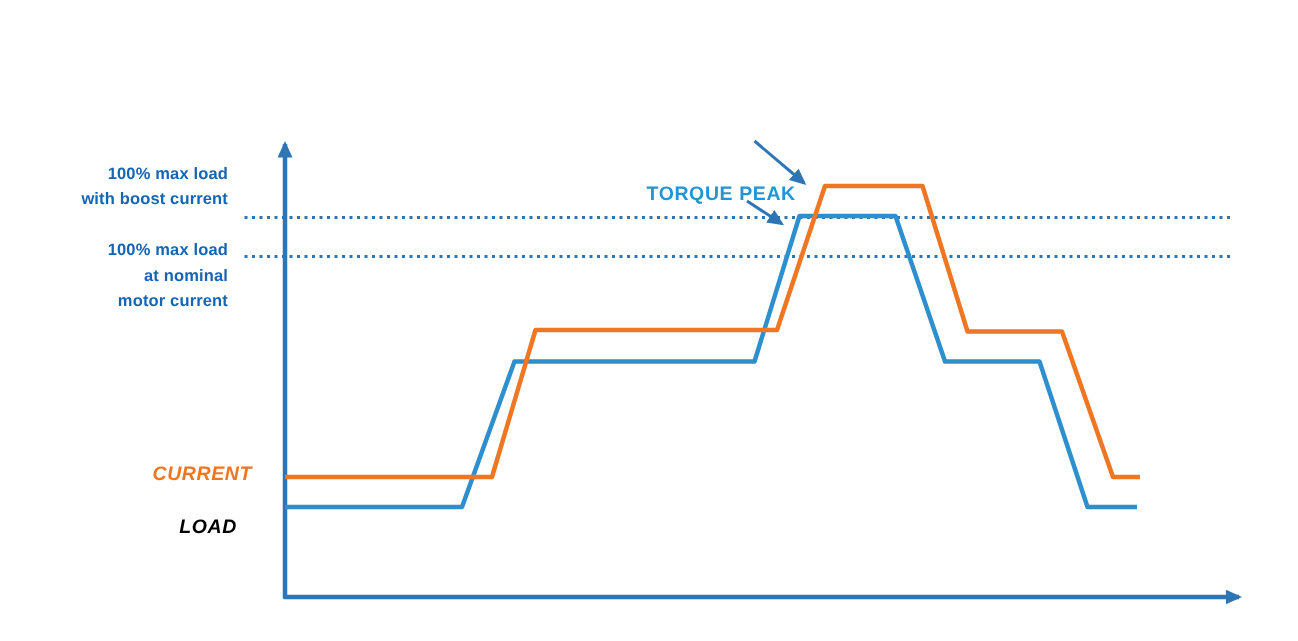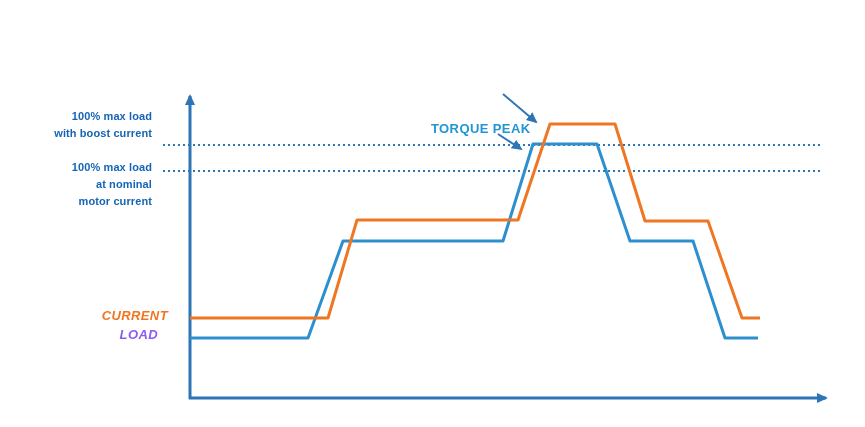--- a/index.html
+++ b/index.html
@@ -16,21 +16,21 @@
     width:150px;left:2px;text-align:right;
     font-size:11px;line-height:17px;color:#1565b5;letter-spacing:0.1px;
   }
   .ref-label-1{top:108px;}
   .ref-label-2{top:159px;}
   .ann-label{font-size:13px;letter-spacing:0.4px;}
   .ann-boost{left:407px;top:81px;color:#ef7622;}
   .ann-torque{left:407px;top:121px;color:#2196d3;margin-left:24px;}
   .series-label{font-size:13px;text-align:right;letter-spacing:0.4px;font-style:italic;}
   .series-current{left:62px;top:308px;width:106px;color:#ef7622;}
-  .series-load{left:62px;top:327px;width:96px;color:#8b5cf6;}
+  .series-load{left:62px;top:343px;width:96px;color:#000000;}
 </style>
 </head>
 <body>
 
 <div id="stage">
 
   <svg id="chart-svg" width="865" height="427" viewBox="0 0 865 427">
     <defs>
       <marker id="ah" markerUnits="userSpaceOnUse" markerWidth="13" markerHeight="12" refX="9" refY="5" orient="auto">
         <path d="M0,0 L11,5 L0,10 Z" fill="#2e75b6"></path>

